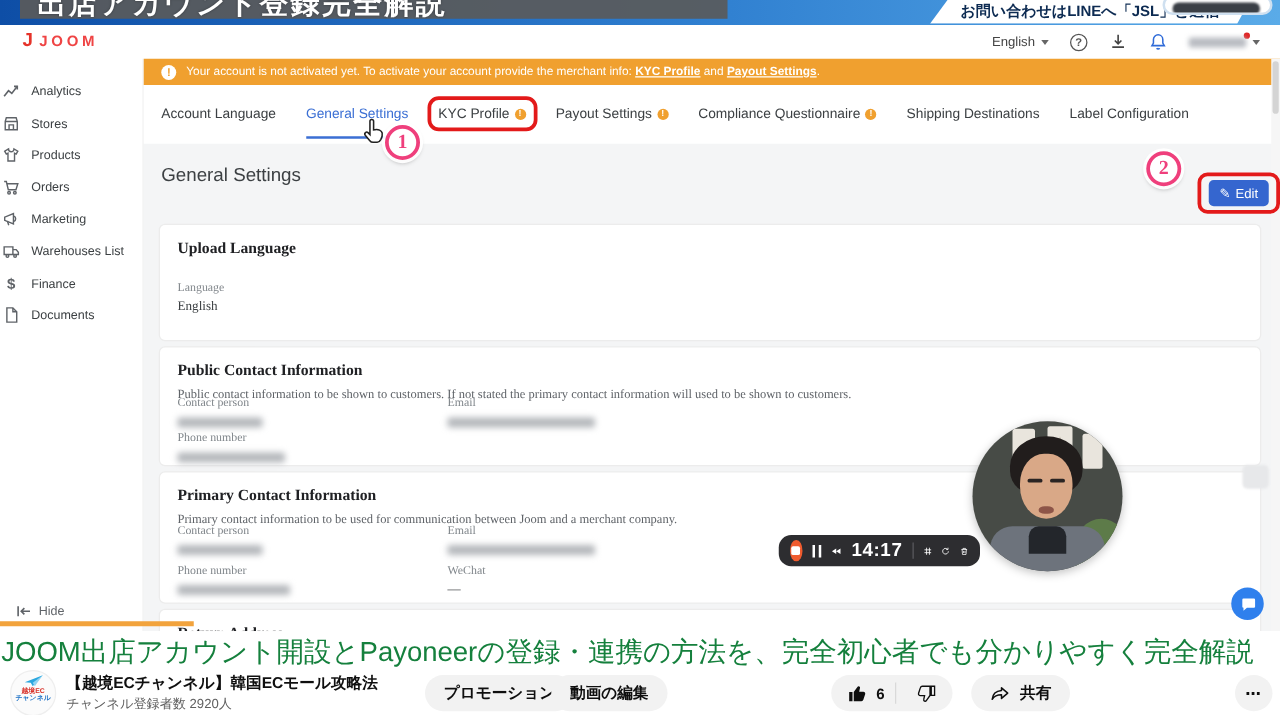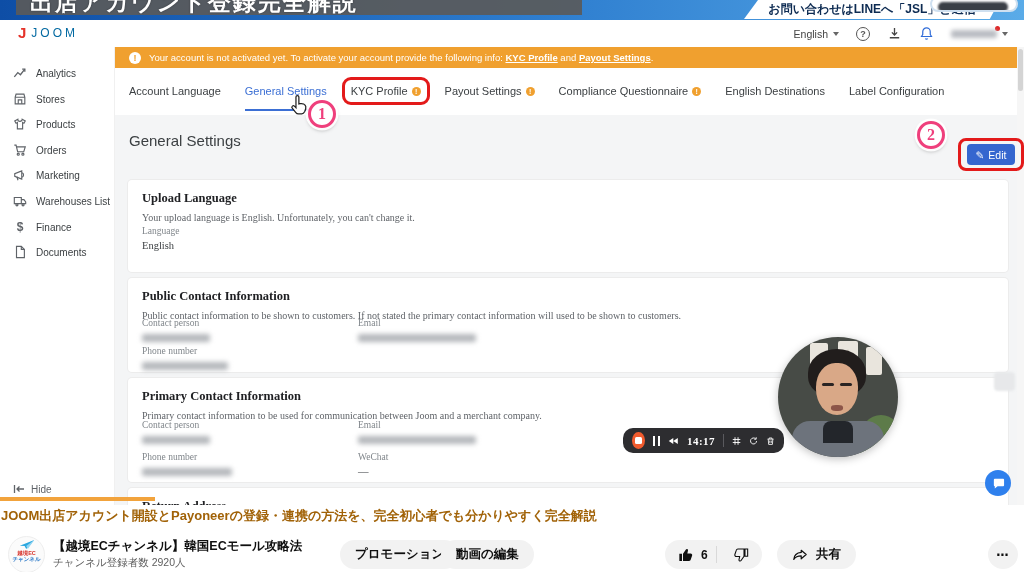--- a/index.html
+++ b/index.html
@@ -21,36 +21,36 @@
     border:2px solid #cfe0f0; border-radius:8px; overflow:hidden; }
   .banner-btn-cut .inner { position:absolute; left:6px; top:4px; width:70px; height:10px; background:#3a3f46;
     border-radius:5px; filter:blur(1px); }
 
   
   .app { position:absolute; left:0; top:20px; width:1024px; height:485px; background:#fff; overflow:hidden; }
 
   .app-header { position:absolute; left:0; top:0; width:100%; height:27px; background:#fff; }
   .logo { position:absolute; left:18px; top:5px; display:flex; align-items:center; gap:5px; }
   .logo .j { color:#e5332a; font-weight:800; font-size:15px; line-height:15px; }
-  .logo .word { color:#0369a1; font-weight:400; font-size:12px; letter-spacing:3px; }
+  .logo .word { color:#ef4444; font-weight:700; font-size:12px; letter-spacing:3px; }
   .hdr-right { position:absolute; right:16px; top:0; height:27px; display:flex; align-items:center; gap:17px; }
   .lang { display:flex; align-items:center; gap:5px; font-size:10.5px; color:#444; cursor:pointer; }
   .caret { width:0; height:0; border-left:3.5px solid transparent; border-right:3.5px solid transparent; border-top:4px solid #666; }
   .qmark { width:14px; height:14px; border:1.2px solid #555; border-radius:50%; font-size:9px; color:#555;
     display:flex; align-items:center; justify-content:center; font-weight:bold; }
   .icon16 { width:15px; height:15px; display:block; }
   .bell-wrap { position:relative; }
   .user-chip { display:flex; align-items:center; gap:5px; position:relative; }
   .user-blur { width:46px; height:8px; background:#b9bcc2; border-radius:2px; filter:blur(2px); }
   .user-dot { position:absolute; right:8px; top:-4px; width:5px; height:5px; background:#e02424; border-radius:50%; }
 
   
   .sidebar { position:absolute; left:0; top:27px; width:115px; height:458px; background:#fff; border-right:1px solid #f0f0f0; }
   .side-item { position:absolute; left:0; width:135px; height:22px; display:flex; align-items:center; gap:9px;
-    padding-left:13px; cursor:pointer; color:#5f6368; }
+    padding-left:2px; cursor:pointer; color:#5f6368; }
   .side-item .lbl { font-size:10px; color:#3c4043; white-space:nowrap; }
   .side-item .sic { width:14px; height:14px; flex:0 0 14px; }
   .side-item .chev { position:absolute; right:10px; width:9px; height:6px; color:#9aa0a6; }
   .side-hide { position:absolute; left:13px; top:437px; display:flex; align-items:flex-start; gap:6px; color:#5f6368;
     font-size:10px; cursor:pointer; }
 
   
   .alert { position:absolute; left:115px; top:27px; width:909px; height:21px; background:#f0a02f;
     display:flex; align-items:center; gap:8px; padding-left:14px; color:#fff; font-size:9.5px; }
   .alert .excl { width:12px; height:12px; border-radius:50%; background:#fff; color:#f0a02f; font-weight:bold;
@@ -97,21 +97,21 @@
   .card-return { top:373px; height:50px; }
 
   
   .recorder { position:absolute; left:623px; top:408px; width:161px; height:25px; background:#2d2d30;
     border-radius:10px; display:flex; align-items:center; gap:8px; padding:0 9px; z-index:20; }
   .rec-stop { width:17px; height:17px; border-radius:50%; background:#f05b2e; display:flex; align-items:center;
     justify-content:center; cursor:pointer; }
   .rec-stop .sq { width:7px; height:7px; background:#fff; border-radius:1.5px; }
   .rec-pause { display:flex; gap:2.5px; cursor:pointer; }
   .rec-pause i { display:block; width:2.5px; height:10px; background:#fff; }
-  .rec-time { color:#fff; font-size:11px; font-weight:bold; letter-spacing:.5px;font-family:Liberation Serif, serif; }
+  .rec-time { color:#fff; font-size:15px; font-weight:bold; letter-spacing:.5px; }
   .rec-div { width:1px; height:13px; background:#5a5a5e; }
   .rec-ic { width:12px; height:12px; cursor:pointer; }
 
   
   .webcam { position:absolute; left:778px; top:317px; width:120px; height:120px; border-radius:50%;
     overflow:hidden; background:#474b46; z-index:15; box-shadow:0 2px 8px rgba(0,0,0,.25); }
   .shelf { position:absolute; background:#e9e5dd; border-radius:2px; }
   .shelf-a { left:32px; top:6px; width:18px; height:30px; }
   .shelf-b { left:60px; top:4px; width:20px; height:34px; }
   .shelf-c { left:88px; top:10px; width:16px; height:28px; }
@@ -129,21 +129,21 @@
   
   .chat-fab { position:absolute; left:985px; top:450px; width:26px; height:26px; border-radius:50%;
     background:#2f80ed; display:flex; align-items:center; justify-content:center; cursor:pointer; z-index:25; }
   .progress-strip { position:absolute; left:0; top:477px; width:155px; height:4px; background:#f2a33c; z-index:5; }
   .scrollbar { position:absolute; right:0; top:27px; width:7px; height:458px; background:#f6f6f6; }
   .scroll-thumb { position:absolute; right:1px; top:2px; width:5px; height:42px; background:#d4d4d4; border-radius:3px; cursor:pointer; }
   .artifact { position:absolute; right:9px; top:352px; width:21px; height:19px; background:#e7e8ea; border-radius:4px; filter:blur(1px); }
 
   
   .yt { position:absolute; left:0; top:505px; width:1024px; height:67px; background:#fff; }
-  .yt-title { position:absolute; left:1px; top:2px; width:1010px; font-size:13px; font-weight:bold; color:#a16207; white-space:nowrap; }
+  .yt-title { position:absolute; left:1px; top:2px; width:1010px; font-size:22px; font-weight:normal; color:#15803d; white-space:nowrap; }
   .avatar { position:absolute; left:8px; top:31px; width:37px; height:37px; border-radius:50%; background:#fbfbfb;
     border:1px solid #eee; overflow:hidden; cursor:pointer; text-align:center; }
   .avatar svg { display:block; margin:2px auto 0; }
   .av-l1 { font-size:5.5px; font-weight:bold; color:#d8342c; line-height:6px; }
   .av-l2 { font-size:5.5px; font-weight:bold; color:#1b6fc4; line-height:6px; }
   .ch-name { position:absolute; left:53px; top:33px; font-size:12.5px; font-weight:bold; color:#0f0f0f; cursor:pointer; white-space:nowrap; }
   .ch-subs { position:absolute; left:53px; top:51px; font-size:10.5px; color:#606060; white-space:nowrap; }
   .pill { position:absolute; top:35px; height:29px; border-radius:15px; background:#f2f2f2; border:none;
     display:flex; align-items:center; justify-content:center; gap:7px; font-size:12.5px; color:#0f0f0f;
     font-weight:bold; cursor:pointer; padding:0 15px; font-family:inherit; white-space:nowrap; }
@@ -273,52 +273,51 @@
       <div class="side-hide">
         <svg width="12" height="10" viewBox="0 0 12 10" fill="none" stroke="#5f6368" stroke-width="1.3">
             <path d="M1.5 1v8M11 5H4M6.5 2.5L4 5l2.5 2.5"></path>
           </svg>
         <span>Hide</span>
       </div>
     </div>
 
     <div class="alert">
       <span class="excl">!</span>
-      <span><span>Your account is not activated yet. To activate your account provide the following info: </span><a>KYC Profile</a><span> and </span><a>Payout Settings</a><span>.</span></span>
+      <span><span>Your account is not activated yet. To activate your account provide the merchant info: </span><a>KYC Profile</a><span> and </span><a>Payout Settings</a><span>.</span></span>
     </div>
 
     <div class="tabbar">
       <div class="tab">Account Language</div>
       <div class="tab active">General Settings</div>
       <div class="tab tab-kyc">
         <span>KYC Profile</span><span class="badge">!</span>
         <span class="redbox"></span>
       </div>
       <div class="tab"><span>Payout Settings</span><span class="badge">!</span></div>
       <div class="tab"><span>Compliance Questionnaire</span><span class="badge">!</span></div>
-      <div class="tab">English Destinations</div>
+      <div class="tab">Shipping Destinations</div>
       <div class="tab">Label Configuration</div>
     </div>
 
     <svg class="cursor-hand" viewBox="0 0 24 24">
       <path d="M10 2.5c.8 0 1.4.6 1.4 1.4v6.6l1-.2c2.6-.5 5.1.6 5.6 2.6.4 1.6-.3 3.3-1 4.8-.6 1.2-1 2.3-2.8 2.3H11c-1 0-1.9-.4-2.5-1.2L5 14.6c-.5-.6-.4-1.5.2-2 .5-.5 1.4-.5 1.9 0l1.5 1.5V3.9c0-.8.6-1.4 1.4-1.4z" fill="#fff" stroke="#222" stroke-width="1.2"></path>
     </svg>
     <div class="num-circle ann-1">1</div>
 
     <div class="content">
       <div class="page-title">General Settings</div>
       <button class="edit-btn">
           <span>✎</span>
           <span>Edit</span>
         </button>
       <div class="edit-redbox"></div>
 
       <div class="card card-upload">
         <div class="card-title">Upload Language</div>
-        <div class="card-desc">Your upload language is English. Unfortunately, you can't change it.</div>
         <div class="fld" style="left:14px;top:46px">
           <div class="flabel">Language</div>
           <div class="fvalue">English</div>
         </div>
       </div>
 
       <div class="card card-public">
         <div class="card-title">Public Contact Information</div>
         <div class="card-desc">Public contact information to be shown to customers. If not stated the primary contact information will used to be shown to customers.</div>
         <div class="fld" style="left:14px;top:40px">

